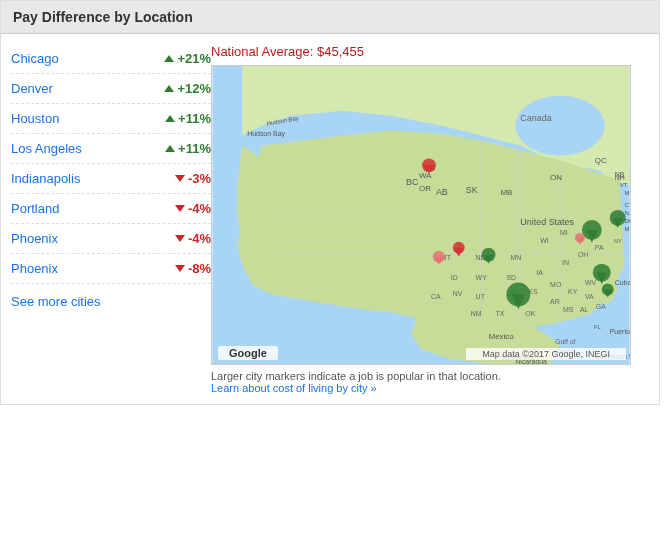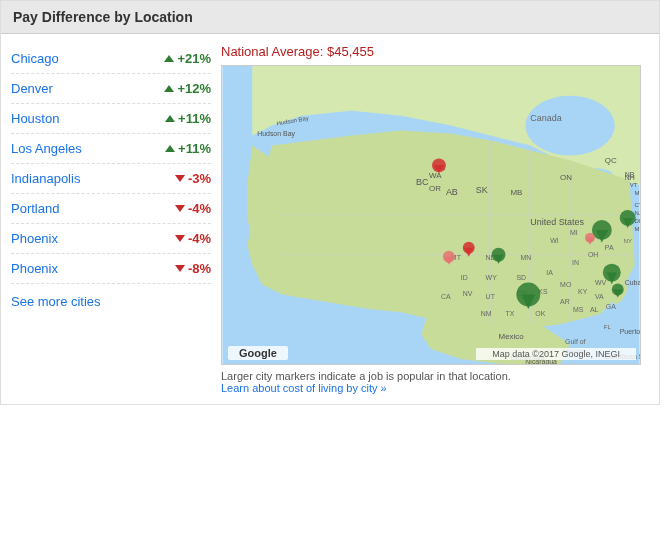--- a/index.html
+++ b/index.html
@@ -18,21 +18,20 @@
       background: #e8e8e8;
       padding: 8px 12px;
       font-size: 14px;
       font-weight: bold;
       color: #333;
       border-bottom: 1px solid #ccc;
     }
     .widget-body {
       display: flex;
       padding: 10px;
-      gap: 10px;
     }
     .left-panel {
       width: 200px;
       flex-shrink: 0;
     }
     .city-row {
       display: flex;
       justify-content: space-between;
       align-items: center;
       padding: 7px 0;

